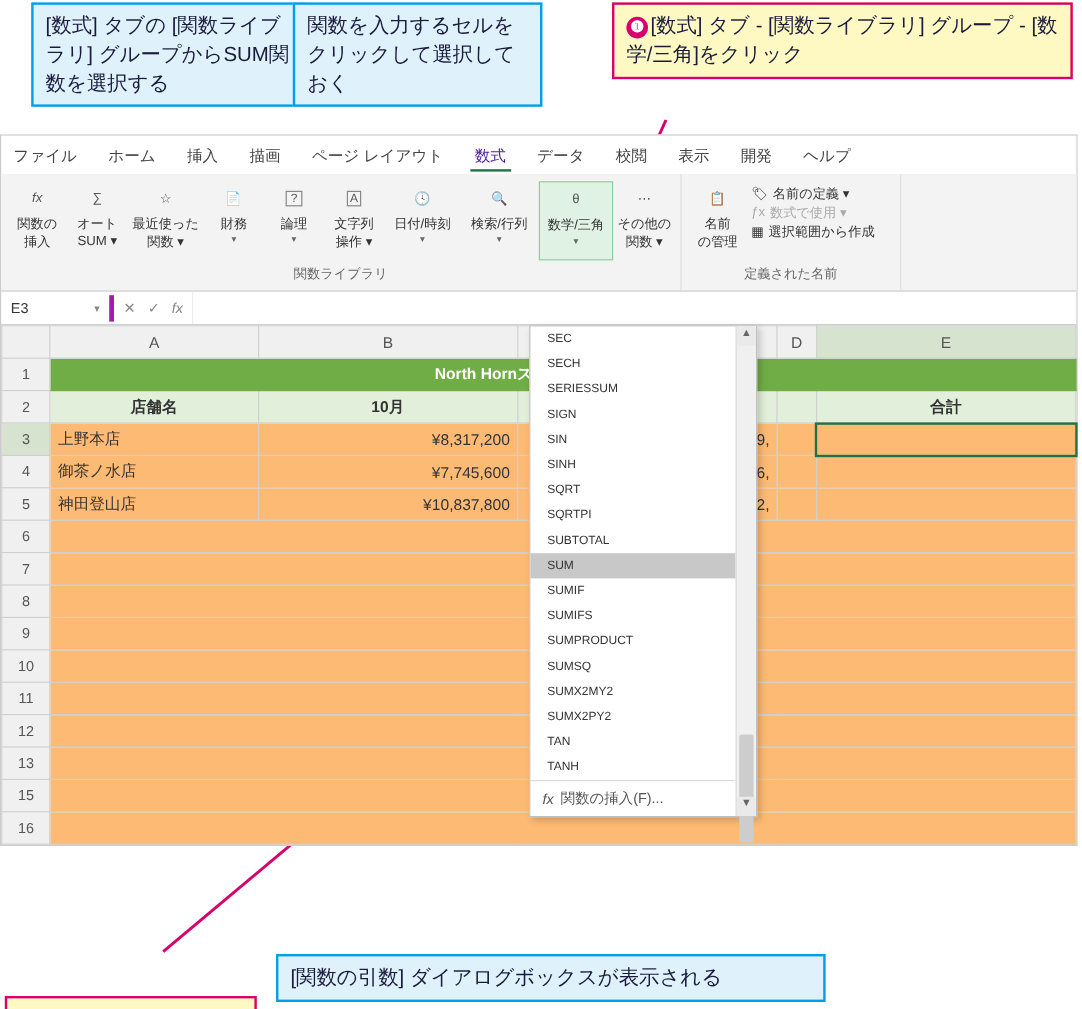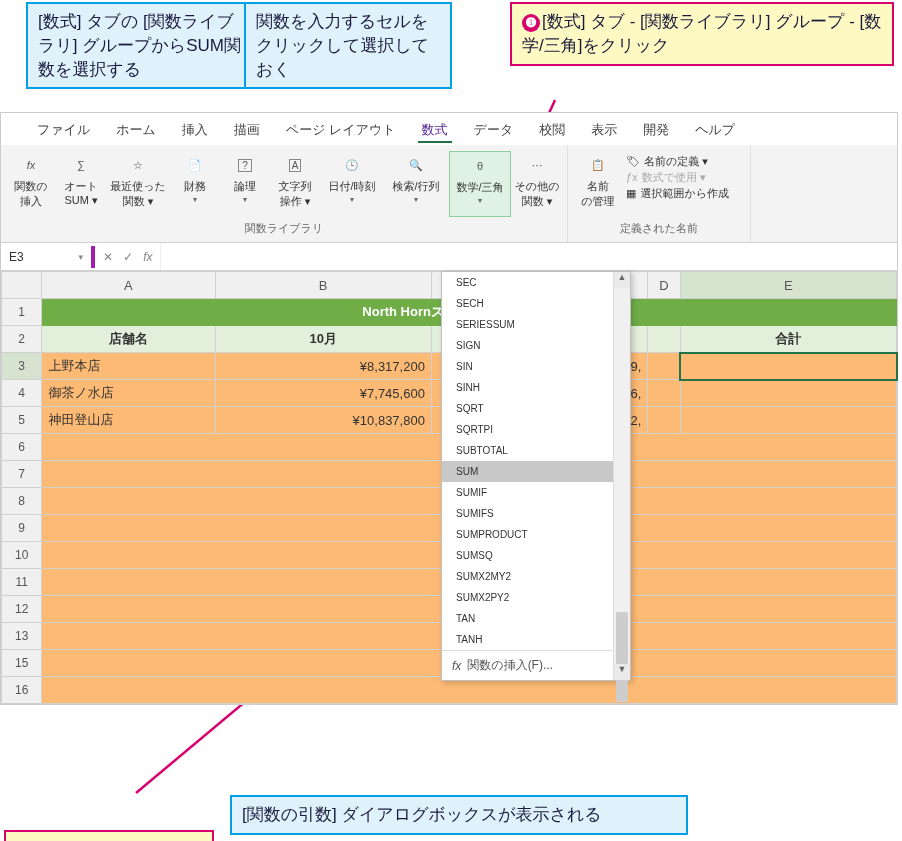--- a/index.html
+++ b/index.html
@@ -2,21 +2,21 @@
 <html><head>
 <meta charset="utf-8">
 <style>
   * { box-sizing: border-box; margin: 0; padding: 0; font-family: "Yu Gothic UI", "Meiryo", sans-serif; }
   body { width: 902px; background: #fff; font-size: 12px; color: #333; }
   .callout { position: absolute; border: 2px solid; padding: 6px 10px; font-size: 17px; line-height: 1.4; }
   .callout.blue { border-color: #00a0e9; background: #dff2fb; color: #1a1a3d; }
   .callout.pink { border-color: #d7006d; background: #fef9c3; color: #1a1a3d; }
   .num-badge { display:inline-block; width:18px; height:18px; border-radius:50%; background:#d7006d; color:#fff; text-align:center; font-size:13px; line-height:18px; font-weight:bold; margin-right:2px; }
   .app { position: relative; margin-top: 112px; border: 1px solid #ccc; width: 898px; background: #fff; }
-  .tabs { display:flex; gap:18px; padding:6px 32px 2px; font-size:13px; color:#444; }
+  .tabs { display:flex; gap:18px; padding:6px 6px 2px; font-size:13px; color:#444; }
   .tab { padding:2px 4px; cursor:pointer; }
   .tab.active { color:#4c1d95; border-bottom:2px solid #217346; }
   .ribbon { display:flex; background:#f3f3f3; border-bottom:1px solid #d0d0d0; }
   .rgroup { display:flex; flex-direction:column; align-items:center; padding:4px 2px 2px; border-right:1px solid #e0e0e0; }
   .rgroup-items { display:flex; gap:2px; padding:2px 4px; }
   .ritem { display:flex; flex-direction:column; align-items:center; justify-content:flex-start; width:48px; height:66px; font-size:11px; color:#333; text-align:center; cursor:pointer; padding-top:2px; }
   .ritem.wide { width:62px; }
   .ritem .ico { width:24px; height:24px; margin-bottom:2px; display:flex; align-items:center; justify-content:center; color:#555; }
   .ritem.small-stack { width:120px; align-items:flex-start; font-size:11px; }
   .ritem.small-stack .line { display:flex; align-items:center; gap:4px; height:16px; padding:1px 2px; width:100%; }

